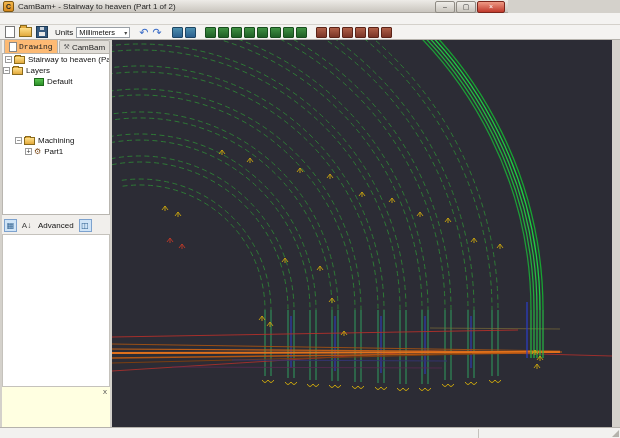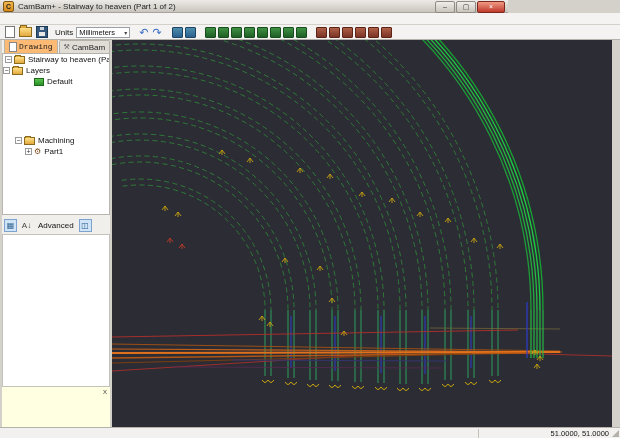--- a/index.html
+++ b/index.html
@@ -326,17 +326,16 @@
         <path d="M217 262 L220 258 L223 262 M220 258 L220 263" fill="none" stroke="#c9a50e" stroke-width="0.9"></path>
         <path d="M229 295 L232 291 L235 295 M232 291 L232 296" fill="none" stroke="#c9a50e" stroke-width="0.9"></path>
         <path d="M420 314 L423 310 L426 314 M423 310 L423 315" fill="none" stroke="#c9a50e" stroke-width="0.9"></path>
         <path d="M425 320 L428 316 L431 320 M428 316 L428 321" fill="none" stroke="#c9a50e" stroke-width="0.9"></path>
         <path d="M422 328 L425 324 L428 328 M425 324 L425 329" fill="none" stroke="#c9a50e" stroke-width="0.9"></path>
       </svg>
   </div>
 
   <div class="statusbar">
     <span class="scell1"></span>
-    <span class="scell2">51.0000, 51.0000</span>
     <span class="grip"></span>
   </div>
 
 </div>
 
 </body></html>

